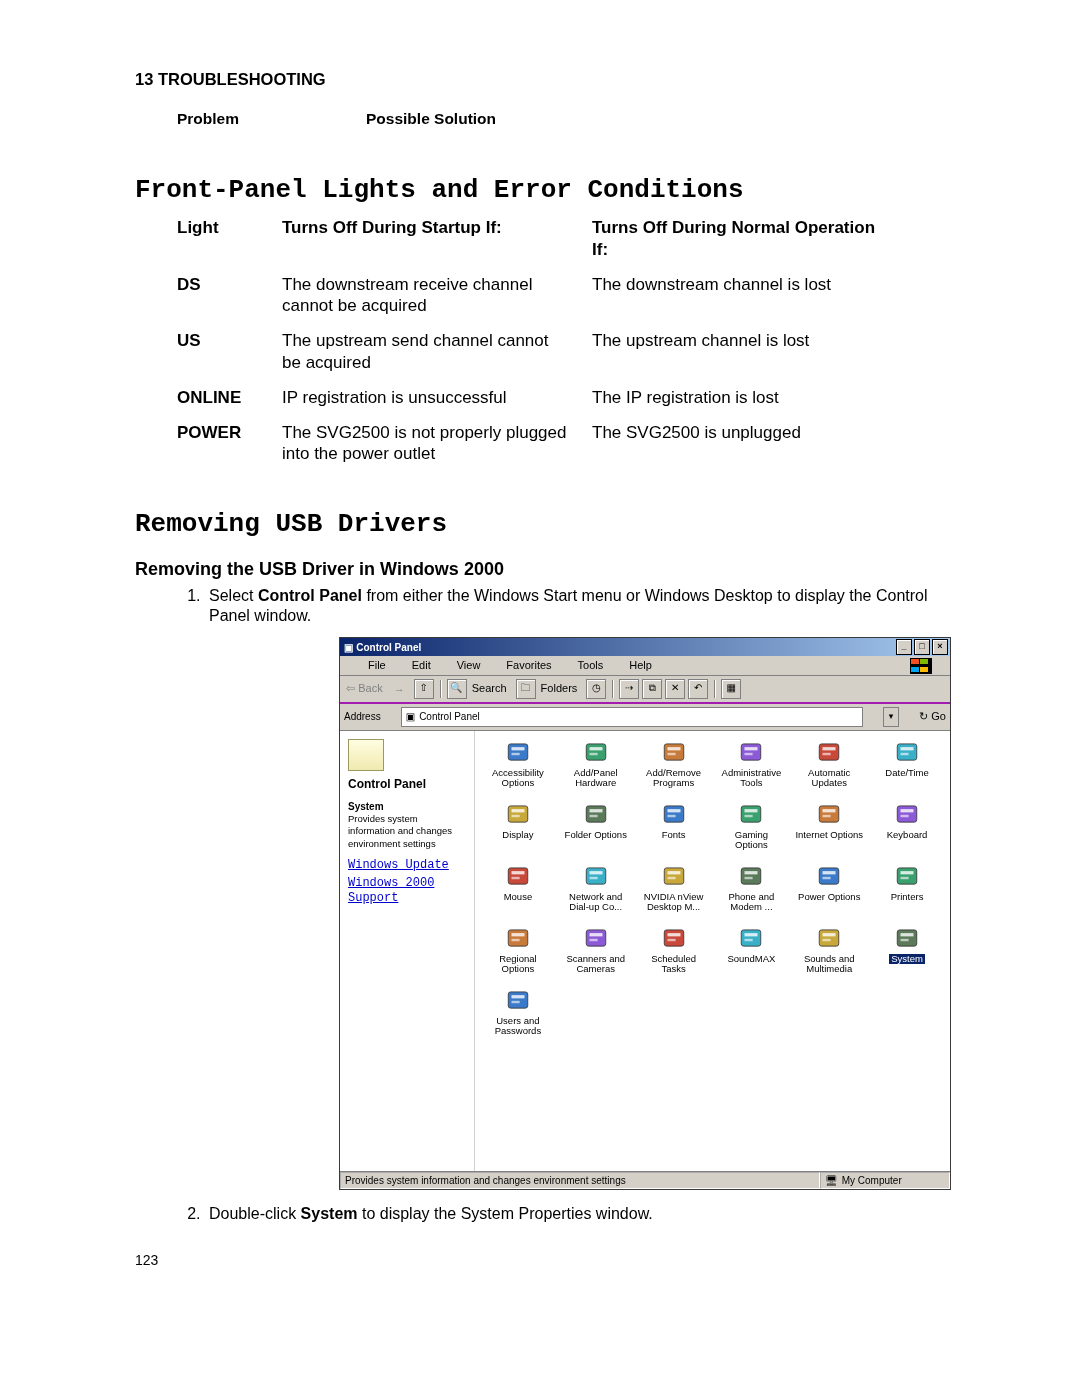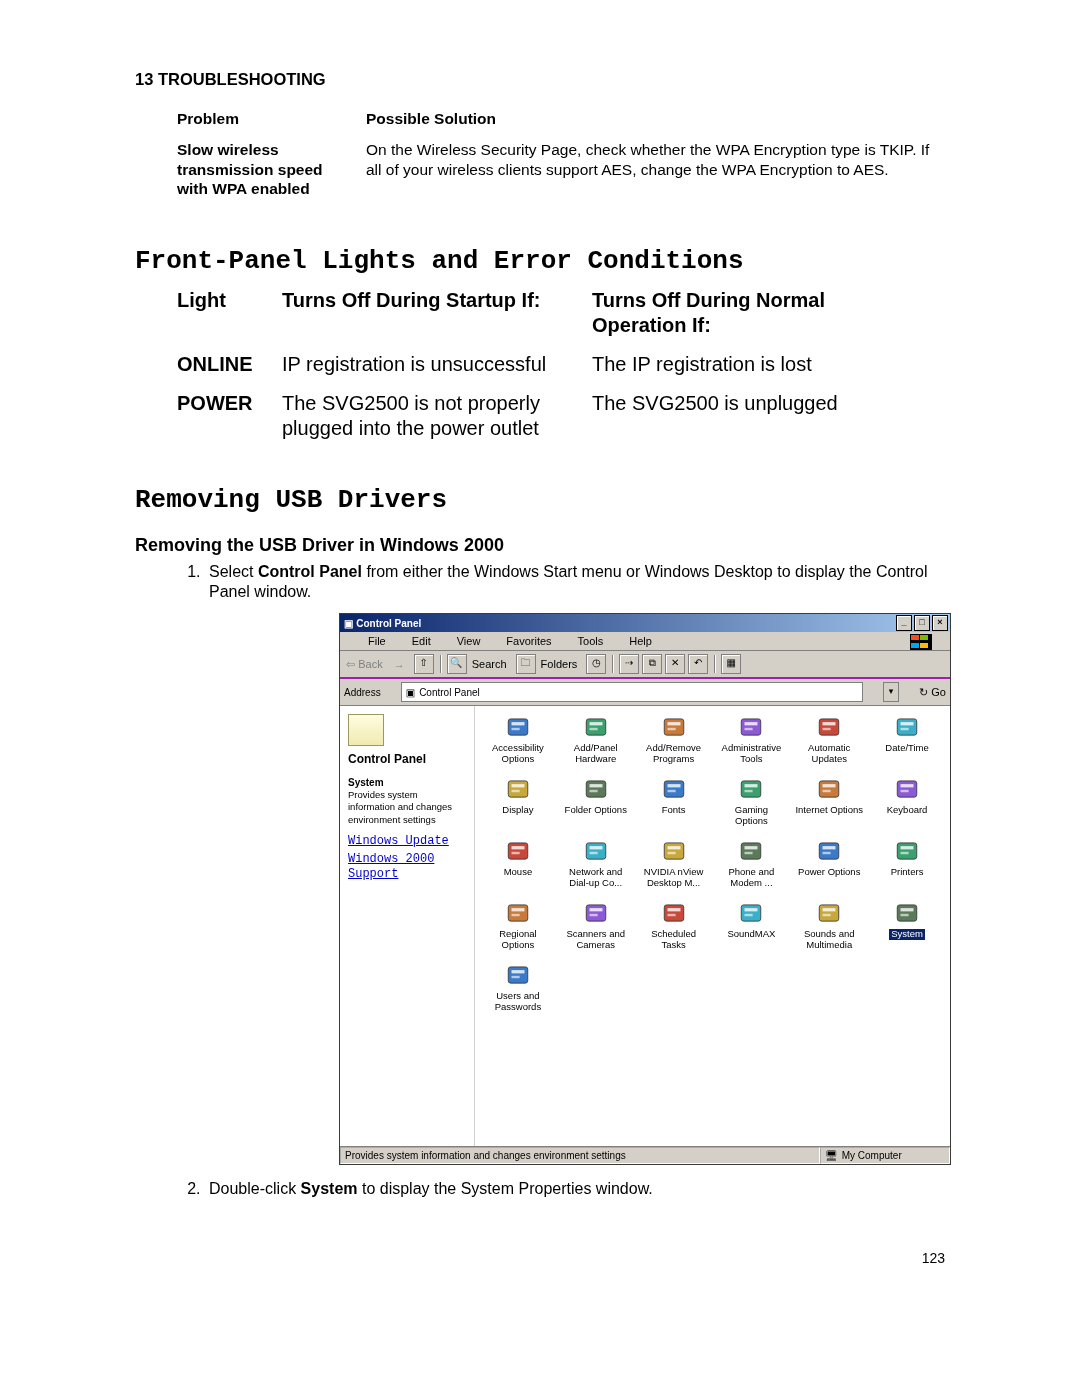--- a/index.html
+++ b/index.html
@@ -52,21 +52,21 @@
   }
   table.lights {
     border-collapse: collapse;
     margin-left: 42px;
     margin-bottom: 30px;
   }
   table.lights th, table.lights td {
     text-align: left;
     vertical-align: top;
     padding: 0 20px 14px 0;
-    font-size: 20px;
+    font-size: 17px;
     line-height: 1.25;
   }
   table.lights th { font-weight: bold; }
   .col-light  { width: 85px; font-weight: bold; }
   .col-start  { width: 290px; }
   .col-normal { width: 300px; }
 
   ol.steps {
     margin: 4px 0 0 70px;
     padding: 0;
@@ -191,52 +191,58 @@
   .ic svg { width:26px; height:26px; }
   .lbl { max-width: 68px; }
   .cp-status {
     display:flex;
     border-top: 1px solid #808080;
     font-size: 10px;
   }
   .cp-status .s1 { flex:1; border:1px inset #fff; padding:1px 4px; }
   .cp-status .s2 { width: 120px; border:1px inset #fff; padding:1px 4px; display:flex; align-items:center; gap:4px;}
 
-  .page-num { text-align:right; font-size:14px; margin-top:50px; }
+  .page-num { text-align:left; font-size:14px; margin-top:28px; }
 </style>
 </head>
 <body>
 
 <div class="page">
   <div class="chapter">13 TROUBLESHOOTING</div>
 
   <table class="tbl">
     <tbody>
         <tr>
       <th class="col-problem">Problem</th>
       <th>Possible Solution</th>
-    </tr>
-    <tr>
-      <td class="col-problem" style="font-weight:bold">Slow wireless transmission speed with WPA enabled</td>
-      <td>On the Wireless Security Page, check whether the WPA Encryption type is TKIP. If all of your wireless clients support AES, change the WPA Encryption to AES.</td>
     </tr>
   </tbody>
     </table>
 
   <h2 class="sec">Front-Panel Lights and Error Conditions</h2>
 
   <table class="lights">
     <thead>
         <tr>
       <th class="col-light">Light</th>
       <th class="col-start">Turns Off During Startup If:</th>
       <th class="col-normal">Turns Off During Normal Operation If:</th>
     </tr>
       </thead>
     <tbody id="lights-body">
+        <tr>
+          <td class="col-light"><b>DS</b></td>
+          <td class="col-start">The downstream receive channel cannot be acquired</td>
+          <td class="col-normal">The downstream channel is lost</td>
+        </tr>
+        <tr>
+          <td class="col-light"><b>US</b></td>
+          <td class="col-start">The upstream send channel cannot be acquired</td>
+          <td class="col-normal">The upstream channel is lost</td>
+        </tr>
         <tr>
           <td class="col-light"><b>ONLINE</b></td>
           <td class="col-start">IP registration is unsuccessful</td>
           <td class="col-normal">The IP registration is lost</td>
         </tr>
         <tr>
           <td class="col-light"><b>POWER</b></td>
           <td class="col-start">The SVG2500 is not properly plugged into the power outlet</td>
           <td class="col-normal">The SVG2500 is unplugged</td>
         </tr>

